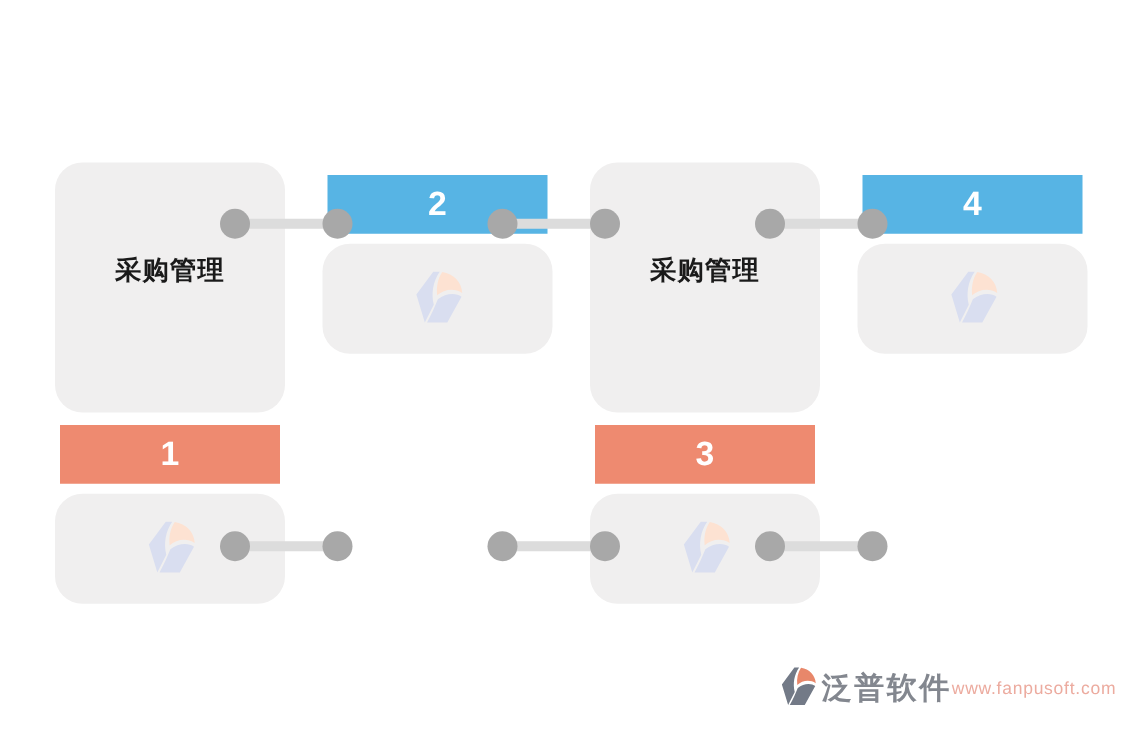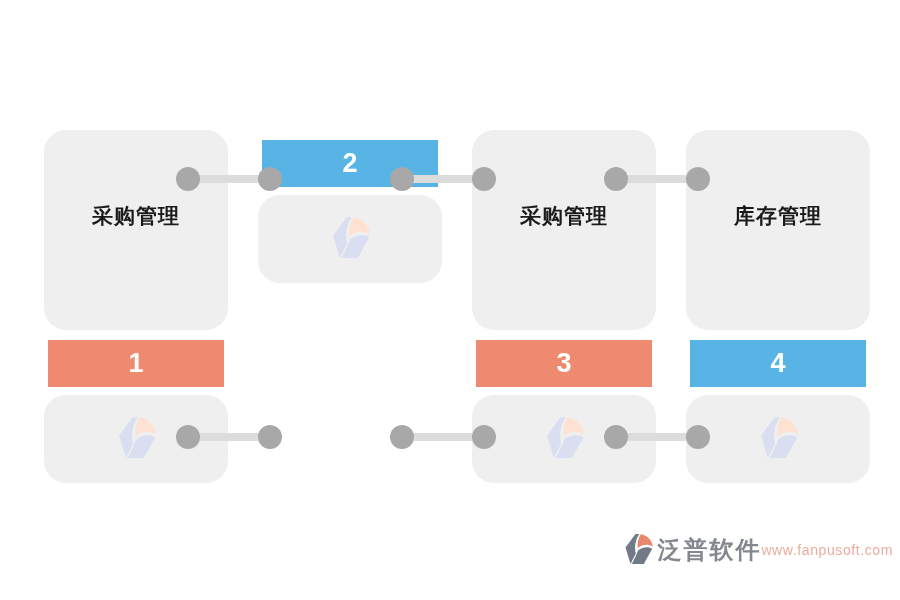--- a/index.html
+++ b/index.html
@@ -122,23 +122,20 @@
       <div class="bottom-card">
         <svg width="46" height="46" viewBox="0 0 34 34">
           <path class="wm-slate" d="M14.5 1 L4.5 14.5 L9.5 31 L14.8 20.5 C13.2 13.8 14.3 6.8 18.3 1 Z"></path>
           <path class="wm-peach" d="M19.8 1.2 C26.5 2.2 31.3 7.2 31.6 13.6 C27 10.4 20.8 11.3 16.8 15 C16.2 9.8 17.3 4.9 19.8 1.2 Z"></path>
           <path class="wm-slate" d="M17.2 17.3 C21.8 13.6 28 13.3 31.2 15.8 L22.8 31 L10.8 31 C13.2 26.6 15.4 21.9 17.2 17.3 Z"></path>
         </svg>
       </div>
     </div>
 
     <div class="column">
-      <div class="top-card">
-        <div class="stage-title">库存管理</div>
-      </div>
       <div class="num-bar" style="background-color: rgb(87, 180, 228);">
         <span>4</span>
       </div>
       <div class="bottom-card">
         <svg width="46" height="46" viewBox="0 0 34 34">
           <path class="wm-slate" d="M14.5 1 L4.5 14.5 L9.5 31 L14.8 20.5 C13.2 13.8 14.3 6.8 18.3 1 Z"></path>
           <path class="wm-peach" d="M19.8 1.2 C26.5 2.2 31.3 7.2 31.6 13.6 C27 10.4 20.8 11.3 16.8 15 C16.2 9.8 17.3 4.9 19.8 1.2 Z"></path>
           <path class="wm-slate" d="M17.2 17.3 C21.8 13.6 28 13.3 31.2 15.8 L22.8 31 L10.8 31 C13.2 26.6 15.4 21.9 17.2 17.3 Z"></path>
         </svg>
       </div>

